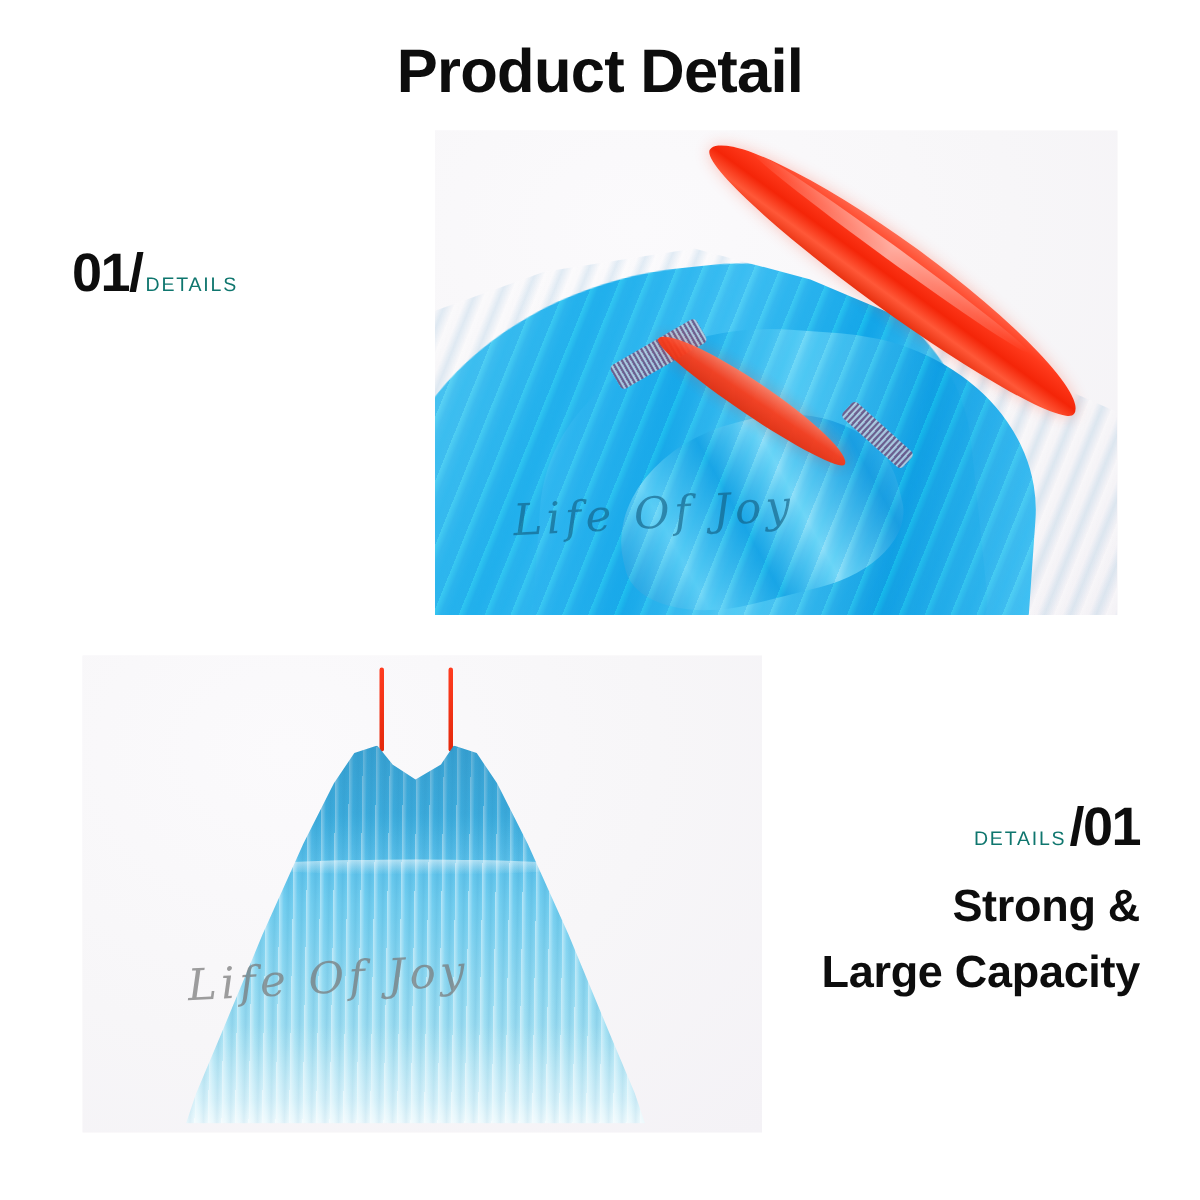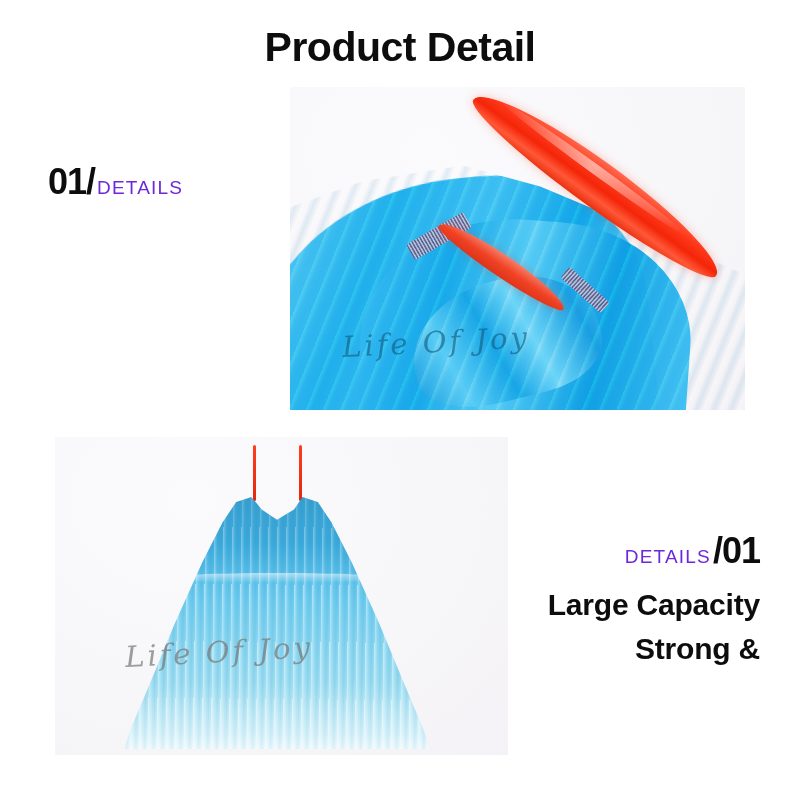--- a/index.html
+++ b/index.html
@@ -42,23 +42,23 @@
   }
   .block-02 .detail-line{ justify-content:flex-end; }
 
   .detail-num{
     font-size:36px;
     font-weight:bold;
     color:#0d0d0d;
     letter-spacing:-1px;
   }
   .detail-word{
-    font-size:19px;
+    font-size:13px;
     font-weight:normal;
-    color:#6d28d9;
+    color:#0f766e;
     letter-spacing:1.2px;
   }
 
   .headline{
     margin-top:14px;
     font-size:30px;
     font-weight:bold;
     color:#0d0d0d;
     line-height:1.48;
     letter-spacing:-0.2px;
@@ -316,18 +316,18 @@
       <span class="detail-word">DETAILS</span>
     </div>
   </div>
 
   <div class="text-block block-02">
     <div class="detail-line">
       <span class="detail-word">DETAILS</span>
       <span class="detail-num">/01</span>
     </div>
     <div class="headline">
+      <span class="hl-line">Strong &amp;</span>
       <span class="hl-line">Large Capacity</span>
-      <span class="hl-line">Strong &amp;</span>
     </div>
   </div>
 
 </div>
 
 </body></html>

